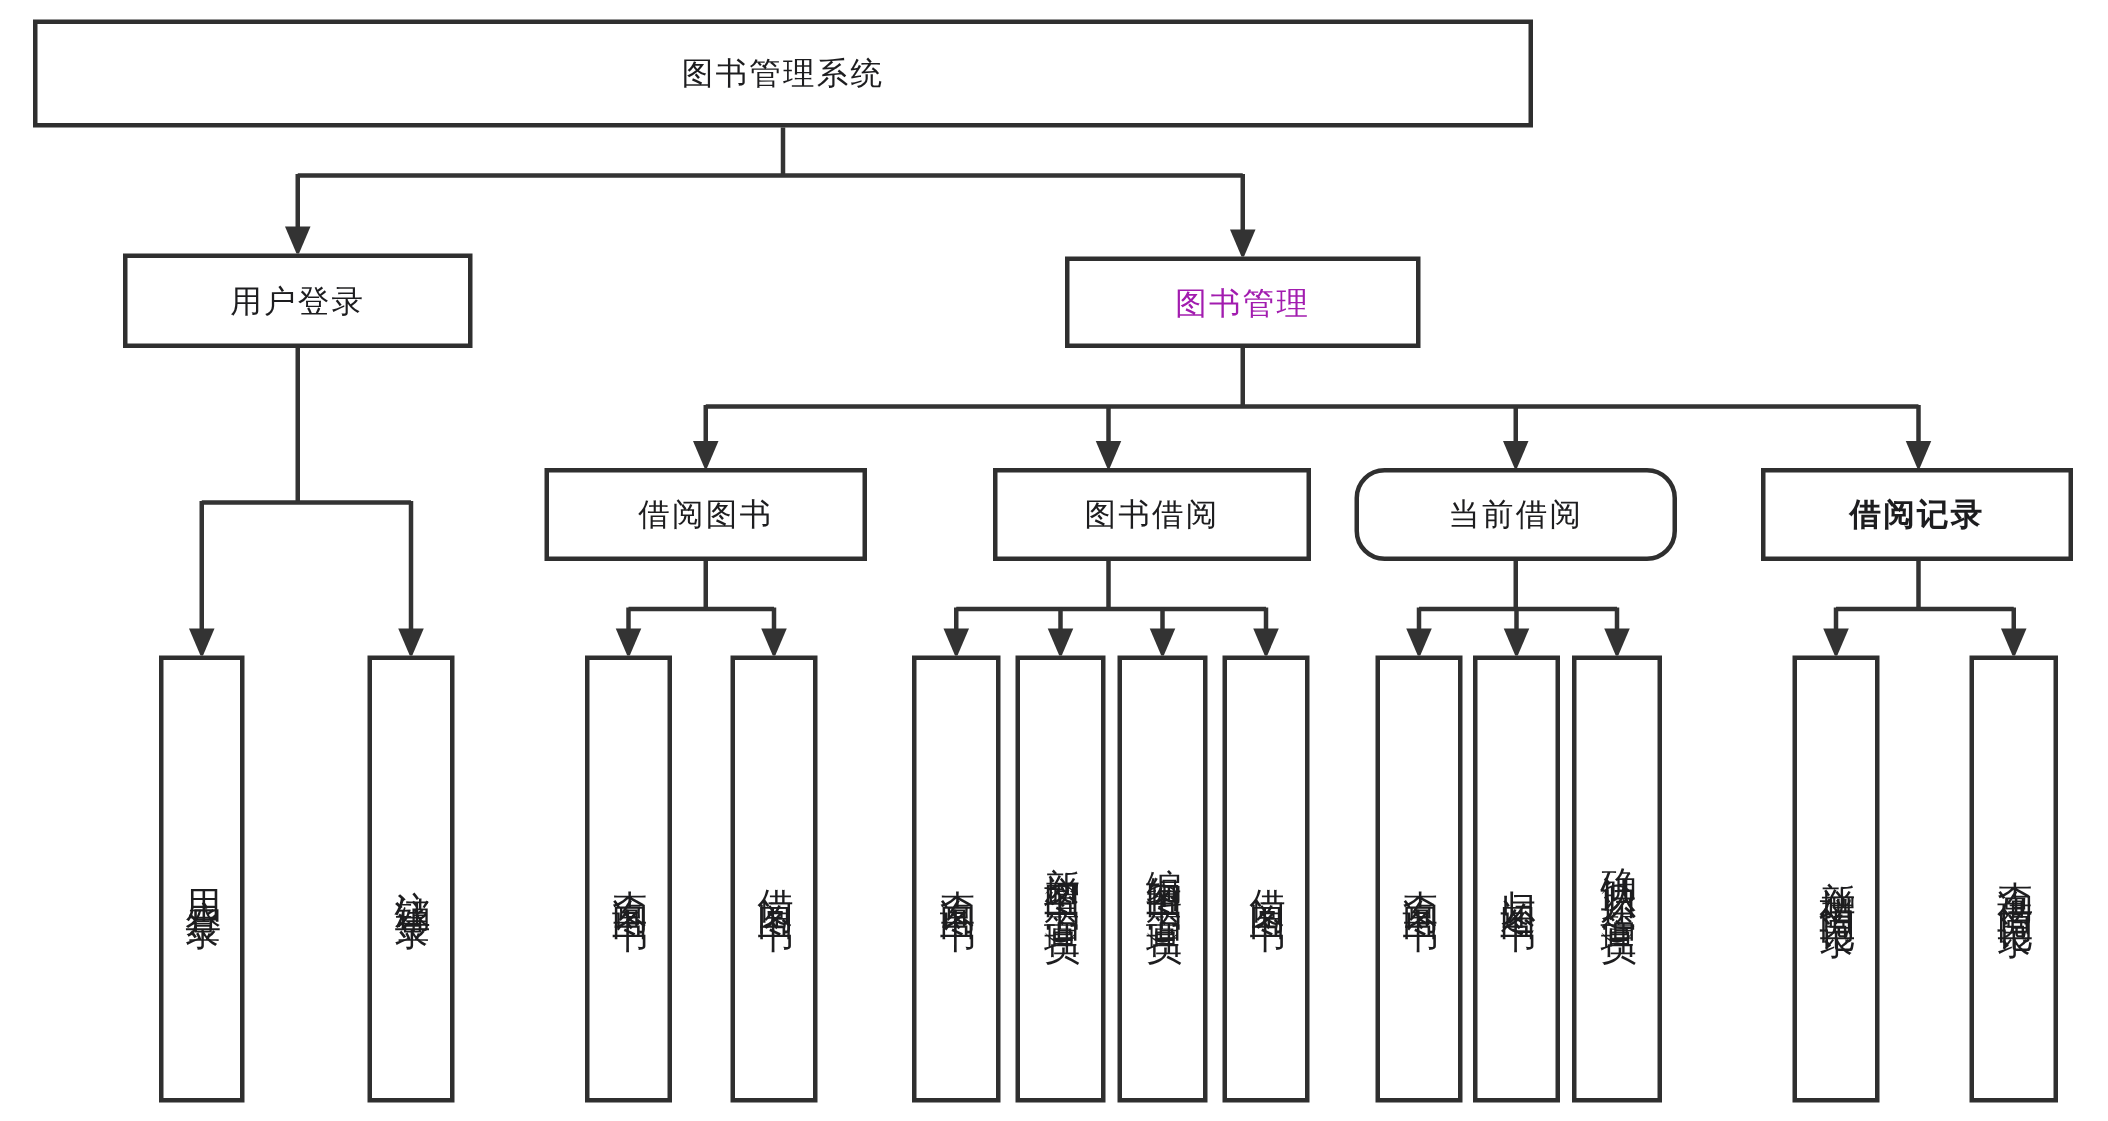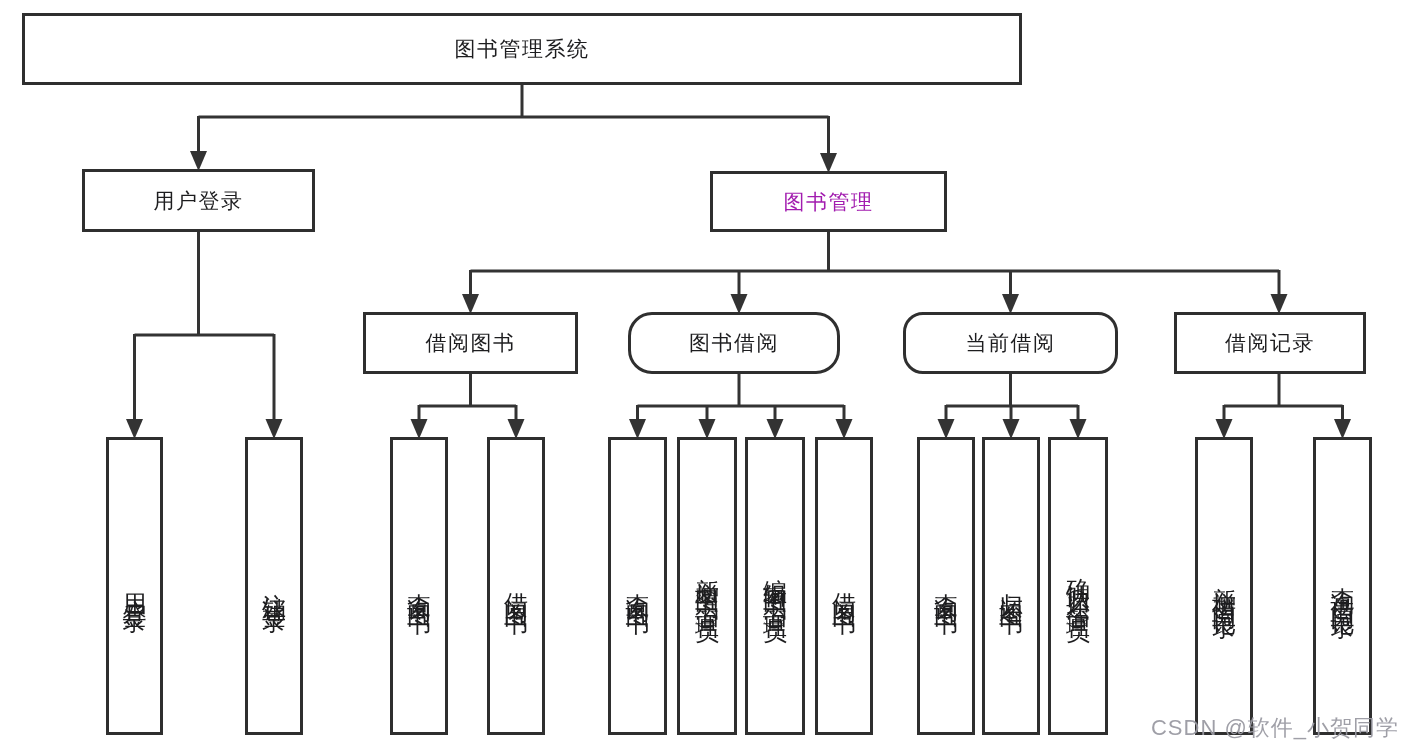--- a/index.html
+++ b/index.html
@@ -119,27 +119,27 @@
       </div>
       <div class="node horizontal" style="left: 82px; top: 169px; width: 233px; height: 63px; border-color: rgb(47, 47, 47); background: rgb(255, 255, 255);">
         <span class="node-label" style="color: rgb(29, 29, 31);">用户登录</span>
       </div>
       <div class="node horizontal" style="left: 710px; top: 171px; width: 237px; height: 61px; border-color: rgb(47, 47, 47); background: rgb(255, 255, 255);">
         <span class="node-label" style="color: #a21caf;">图书管理</span>
       </div>
       <div class="node horizontal" style="left: 363px; top: 312px; width: 215px; height: 62px; border-color: rgb(47, 47, 47); background: rgb(255, 255, 255);">
         <span class="node-label" style="color: rgb(29, 29, 31);">借阅图书</span>
       </div>
-      <div class="node horizontal" style="left: 628px; top: 312px; width: 212px; height: 62px; border-color: rgb(47, 47, 47); background: rgb(255, 255, 255); border-radius: 24px;">
+      <div class="node horizontal" style="left: 662px; top: 312px; width: 212px; height: 62px; border-color: rgb(47, 47, 47); background: rgb(255, 255, 255);">
         <span class="node-label" style="color: rgb(29, 29, 31);">图书借阅</span>
       </div>
       <div class="node horizontal" style="left: 903px; top: 312px; width: 215px; height: 62px; border-color: rgb(47, 47, 47); background: rgb(255, 255, 255); border-radius: 20px;">
         <span class="node-label" style="color: rgb(29, 29, 31);">当前借阅</span>
       </div>
-      <div class="node horizontal" style="left: 1174px; top: 312px; width: 192px; height: 62px; border-color: rgb(47, 47, 47); background: rgb(255, 255, 255);">
+      <div class="node horizontal" style="left: 1174px; top: 312px; width: 208px; height: 62px; border-color: rgb(47, 47, 47); background: rgb(255, 255, 255); font-weight: bold;">
         <span class="node-label" style="color: rgb(29, 29, 31);">借阅记录</span>
       </div>
       <div class="node vertical" style="left: 106px; top: 437px; width: 57px; height: 298px; border-color: rgb(47, 47, 47); background: rgb(255, 255, 255);">
         <span class="node-label" style="color: rgb(29, 29, 31);">用户登录</span>
       </div>
       <div class="node vertical" style="left: 245px; top: 437px; width: 58px; height: 298px; border-color: rgb(47, 47, 47); background: rgb(255, 255, 255);">
         <span class="node-label" style="color: rgb(29, 29, 31);">注销登录</span>
       </div>
       <div class="node vertical" style="left: 390px; top: 437px; width: 58px; height: 298px; border-color: rgb(47, 47, 47); background: rgb(255, 255, 255);">
         <span class="node-label" style="color: rgb(29, 29, 31);">查询图书</span>
@@ -168,14 +168,13 @@
       <div class="node vertical" style="left: 1048px; top: 437px; width: 60px; height: 298px; border-color: rgb(47, 47, 47); background: rgb(255, 255, 255);">
         <span class="node-label" style="color: rgb(29, 29, 31);">确认归还（管理员）</span>
       </div>
       <div class="node vertical" style="left: 1195px; top: 437px; width: 58px; height: 298px; border-color: rgb(47, 47, 47); background: rgb(255, 255, 255);">
         <span class="node-label" style="color: rgb(29, 29, 31);">新增借阅记录</span>
       </div>
       <div class="node vertical" style="left: 1313px; top: 437px; width: 59px; height: 298px; border-color: rgb(47, 47, 47); background: rgb(255, 255, 255);">
         <span class="node-label" style="color: rgb(29, 29, 31);">查询借阅记录</span>
       </div>
     </div>
-  <div id="watermark">CSDN @软件_小贺同学</div>
 </div>
 
 </body></html>

